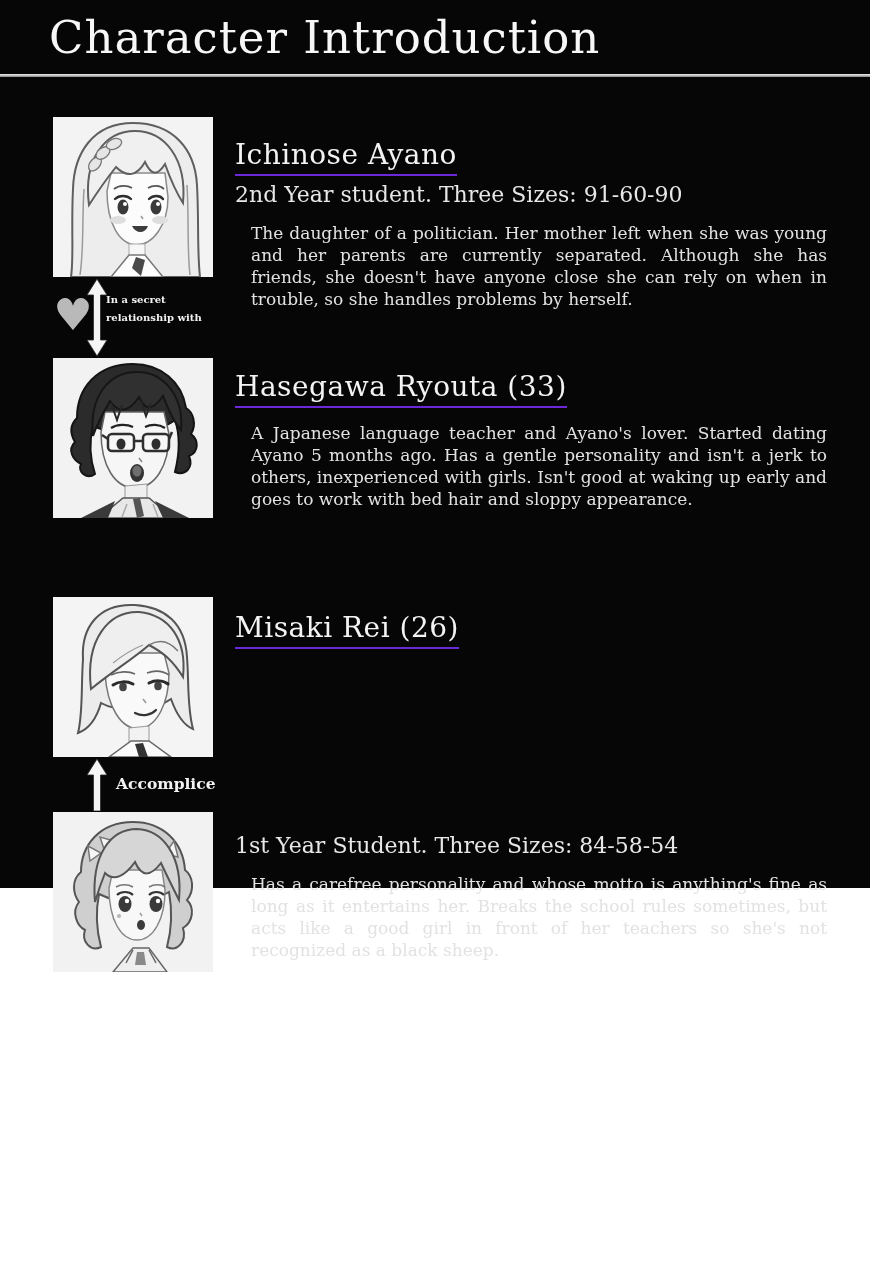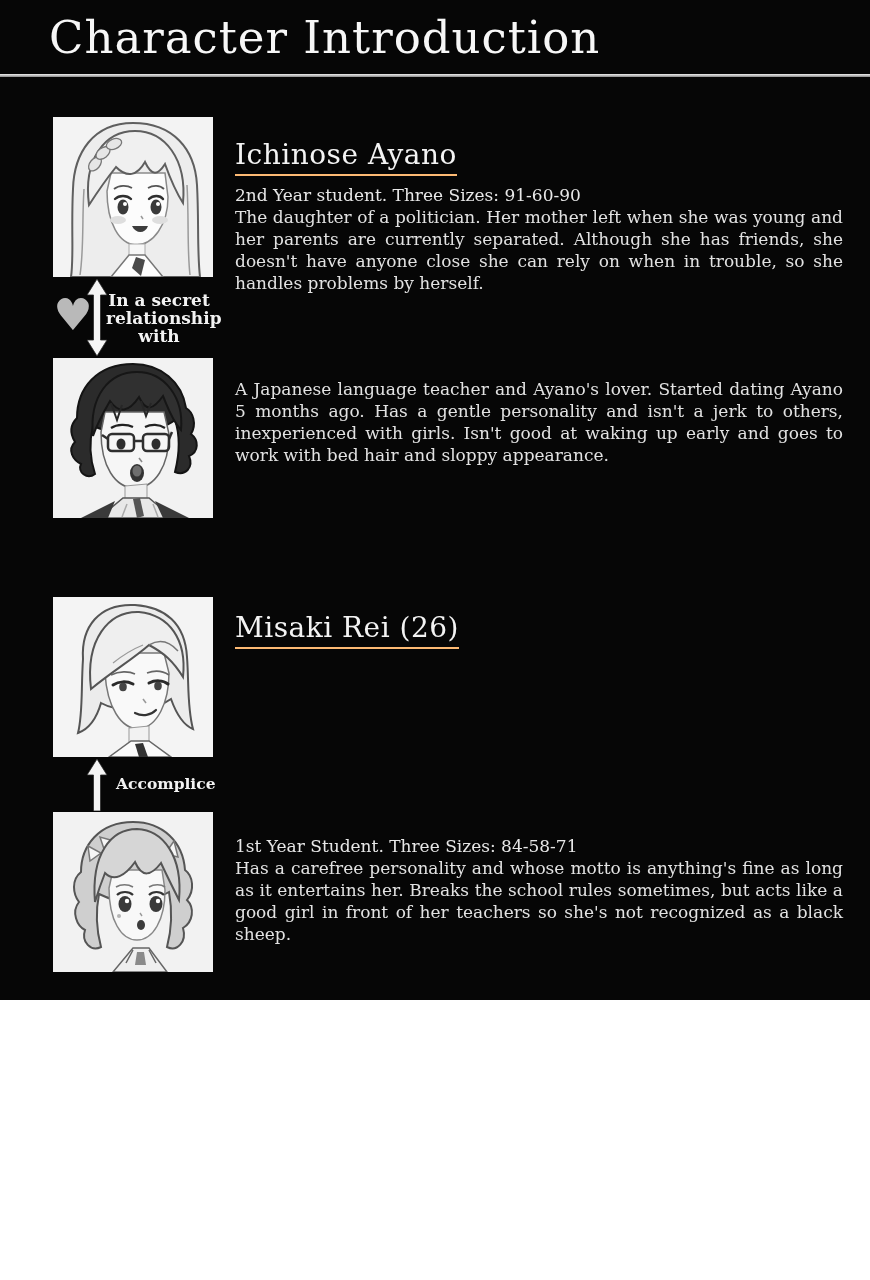--- a/index.html
+++ b/index.html
@@ -9,21 +9,21 @@
     font-family: "DejaVu Serif", serif;
   }
   .page {
     position: relative;
     width: 870px; height: 1280px;
     background: #ffffff;
     overflow: hidden;
   }
   .panel {
     position: absolute; top: 0; left: 0;
-    width: 870px; height: 1000px;
+    width: 870px; height: 888px;
     background: #060606;
   }
   .title {
     position: absolute; top: 11px; left: 49px;
     margin: 0;
     font-size: 45px; font-weight: 400;
     letter-spacing: 1px;
     color: #f7f7f7;
   }
   .divider {
@@ -54,30 +54,30 @@
   .c-rei    { top: 613px; }
   .c-hina   { top: 835px; }
 
   .charname {
     display: inline-block;
     margin: 0 0 8px 0;
     font-size: 28px; font-weight: 400;
     line-height: 30px;
     letter-spacing: 0.5px;
     color: #f3f3f3;
-    border-bottom: 2px solid #fdba74;
+    border-bottom: 2px solid #6d28d9;
     padding-bottom: 4px;
   }
   .subtitle {
     margin: 0;
-    font-size: 17px; line-height: 22px;
+    font-size: 22px; line-height: 22px;
     color: #e7e7e7;
   }
   .desc {
-    margin: 0;
+    margin: 16px;
     font-size: 17px; line-height: 22px;
     color: #e2e2e2;
     text-align: justify;
   }
   .heart {
     position: absolute; left: 50px; top: 292px;
     width: 46px;
     font-family: "DejaVu Sans", sans-serif;
     font-size: 44px; line-height: 46px;
     color: #b9b9b9;
@@ -87,22 +87,21 @@
   .arrow-double { left: 86px; top: 279px; width: 22px; height: 77px; }
   .arrow-up     { left: 86px; top: 759px; width: 22px; height: 52px; }
   .rel-label {
     position: absolute;
     font-weight: bold;
     color: #f2f2f2;
   }
   .rel-label-secret {
     left: 106px; top: 291px;
     width: 106px;
-    font-size: 17px; line-height: 18px;
-    text-align: center;
+    font-size: 10px; line-height: 18px;
   }
   .rel-label-accomplice {
     left: 116px; top: 775px;
     font-size: 15.5px; line-height: 18px;
   }
 </style>
 </head>
 <body>
 
 <div class="page">
@@ -236,26 +235,27 @@
       </svg>
     </figure>
 
     <section class="charblock c-ayano">
       <h2 class="charname">Ichinose Ayano</h2>
       <p class="subtitle">2nd Year student. Three Sizes: 91-60-90</p>
       <p class="desc">The daughter of a politician. Her mother left when she was young and her parents are currently separated. Although she has friends, she doesn't have anyone close she can rely on when in trouble, so she handles problems by herself.</p>
     </section>
 
     <section class="charblock c-ryouta">
+      <h2 class="charname">Hasegawa Ryouta (33)</h2>
       <p class="desc" style="margin-top:6px">A Japanese language teacher and Ayano's lover. Started dating Ayano 5 months ago. Has a gentle personality and isn't a jerk to others, inexperienced with girls. Isn't good at waking up early and goes to work with bed hair and sloppy appearance.</p>
     </section>
 
     <section class="charblock c-rei">
       <h2 class="charname">Misaki Rei (26)</h2>
     </section>
 
     <section class="charblock c-hina">
-      <p class="subtitle">1st Year Student. Three Sizes: 84-58-71</p>
+      <p class="subtitle">1st Year Student. Three Sizes: 84-58-54</p>
       <p class="desc">Has a carefree personality and whose motto is anything's fine as long as it entertains her. Breaks the school rules sometimes, but acts like a good girl in front of her teachers so she's not recognized as a black sheep.</p>
     </section>
 
   </div>
 </div>
 
 </body></html>

